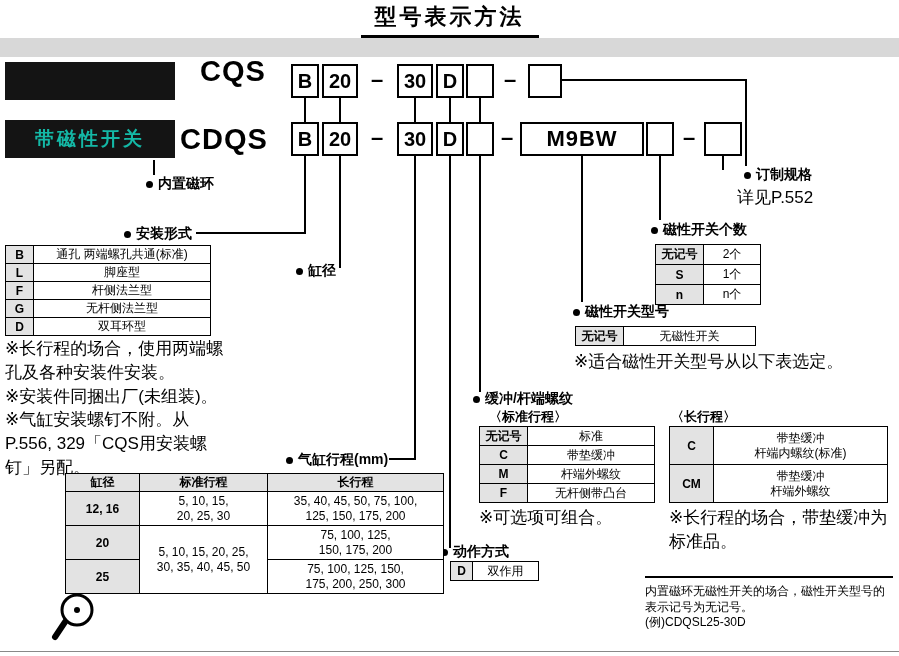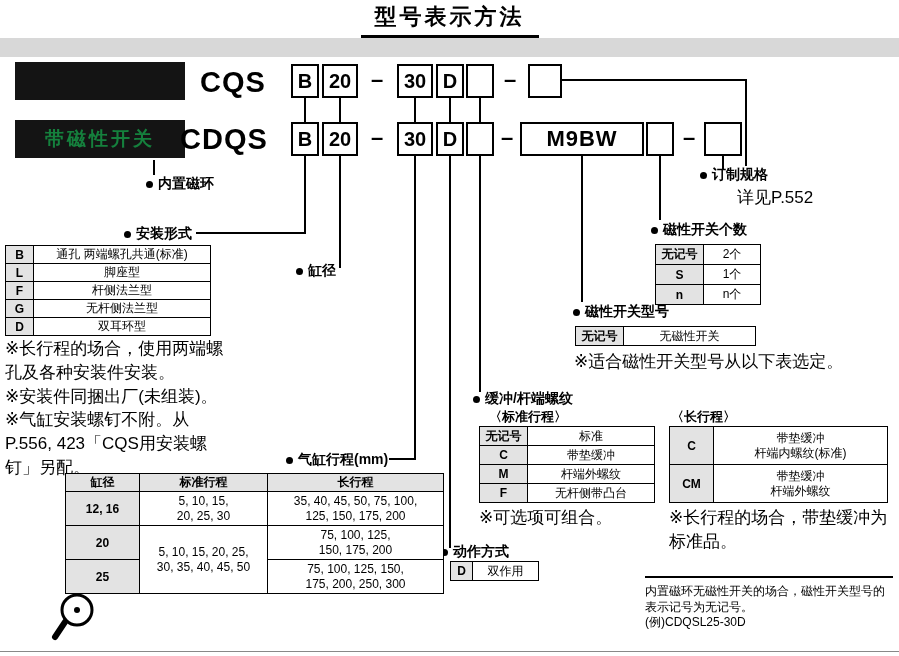--- a/index.html
+++ b/index.html
@@ -4,21 +4,21 @@
 <style>
   * { margin:0; padding:0; box-sizing:border-box; }
   html,body { background:#fff; }
   body { font-family:"Liberation Sans","DejaVu Sans",sans-serif; color:#000; }
   .page { position:relative; width:899px; height:656px; background:#fff; overflow:hidden; }
   .abs { position:absolute; }
   .ln { position:absolute; background:#000; }
   .title-row { position:absolute; top:2px; left:0; width:100%; text-align:center; }
   .title-row h1 { display:inline-block; font-size:22px; font-weight:bold; letter-spacing:3px; border-bottom:3px solid #000; padding:0 14px 3px; }
   .band { position:absolute; left:0; top:38px; width:899px; height:19px; background:#d8d8d8; }
-  .blackbox { position:absolute; left:15px; width:170px; height:38px; background:#141414; color:#15803d; font-weight:bold; font-size:19px; letter-spacing:3px; display:flex; align-items:center; justify-content:center; }
+  .blackbox { position:absolute; left:5px; width:170px; height:38px; background:#141414; color:#14b8a6; font-weight:bold; font-size:19px; letter-spacing:3px; display:flex; align-items:center; justify-content:center; }
   .prefix { position:absolute; font-size:29px; font-weight:bold; letter-spacing:1px; line-height:38px; }
   .mbox { position:absolute; height:34px; border:2px solid #000; background:#fff; font-size:20px; font-weight:bold; text-align:center; line-height:30px; }
   .mbox.wide { font-size:22px; letter-spacing:1px; }
   .dash { position:absolute; height:34px; font-size:22px; font-weight:bold; text-align:center; line-height:32px; }
   .callout { position:absolute; display:flex; align-items:center; gap:5px; font-weight:bold; font-size:14px; white-space:nowrap; }
   .dot { width:7px; height:7px; border-radius:50%; background:#000; flex:none; }
   .sub { position:absolute; font-weight:bold; font-size:13px; white-space:nowrap;text-align:center; }
   .note { position:absolute; font-size:17px; line-height:1.4; }
   table.t { position:absolute; border-collapse:collapse; table-layout:fixed; background:#fff; }
   table.t td { border:1px solid #000; text-align:center; font-size:12px; padding:0 2px; overflow:hidden; }
@@ -41,21 +41,21 @@
 <body>
 
 <div class="page">
 
   <div class="title-row">
     <h1>型号表示方法</h1>
   </div>
   <div class="band"></div>
 
   <div class="blackbox" style="top:62px"></div>
-  <div class="prefix" style="left:200px;top:63px">CQS</div>
+  <div class="prefix" style="left:200px;top:52px">CQS</div>
   <div class="mbox" style="left:291px;top:64px;width:28px">B</div>
   <div class="mbox" style="left:322px;top:64px;width:36px">20</div>
   <div class="dash" style="left:358px;top:64px;width:38px">–</div>
   <div class="mbox" style="left:397px;top:64px;width:36px">30</div>
   <div class="mbox" style="left:436px;top:64px;width:28px">D</div>
   <div class="mbox" style="left:466px;top:64px;width:28px"></div>
   <div class="dash" style="left:494px;top:64px;width:32px">–</div>
   <div class="mbox" style="left:528px;top:64px;width:34px"></div>
 
   <div class="blackbox" style="top:120px">带磁性开关</div>
@@ -91,21 +91,21 @@
   <div class="ln" style="left:479px;top:156px;width:2px;height:236px"></div>
   <div class="ln" style="left:581px;top:156px;width:2px;height:146px"></div>
   <div class="ln" style="left:659px;top:156px;width:2px;height:64px"></div>
   <div class="ln" style="left:153px;top:160px;width:2px;height:15px"></div>
 
   <div class="callout" style="left:146px;top:175px">
     <span class="dot"></span>
     <span>内置磁环</span>
   </div>
 
-  <div class="callout" style="left:700px;top:166px">
+  <div class="callout" style="left:744px;top:166px">
     <span class="dot"></span>
     <span>订制规格</span>
   </div>
   <div class="note" style="left:737px;top:186px">详见P.552</div>
 
   <div class="callout" style="left:124px;top:225px">
     <span class="dot"></span>
     <span>安装形式</span>
   </div>
 
@@ -165,21 +165,21 @@
         </tr>
     <tr>
           <td class="code">D</td>
           <td>双耳环型</td>
         </tr>
   </tbody>
     </table>
   <div class="note" style="left:5px;top:337px;width:222px">
     <div>※长行程的场合，使用两端螺孔及各种安装件安装。</div>
     <div>※安装件同捆出厂(未组装)。</div>
-    <div>※气缸安装螺钉不附。从P.556, 423「CQS用安装螺钉」另配。</div>
+    <div>※气缸安装螺钉不附。从P.556, 329「CQS用安装螺钉」另配。</div>
   </div>
 
 
   <table class="t t-qty" style="left:655px;top:244px">
     <colgroup>
         <col style="width:48px">
         <col style="width:57px">
       </colgroup>
     <tbody>
         <tr>

